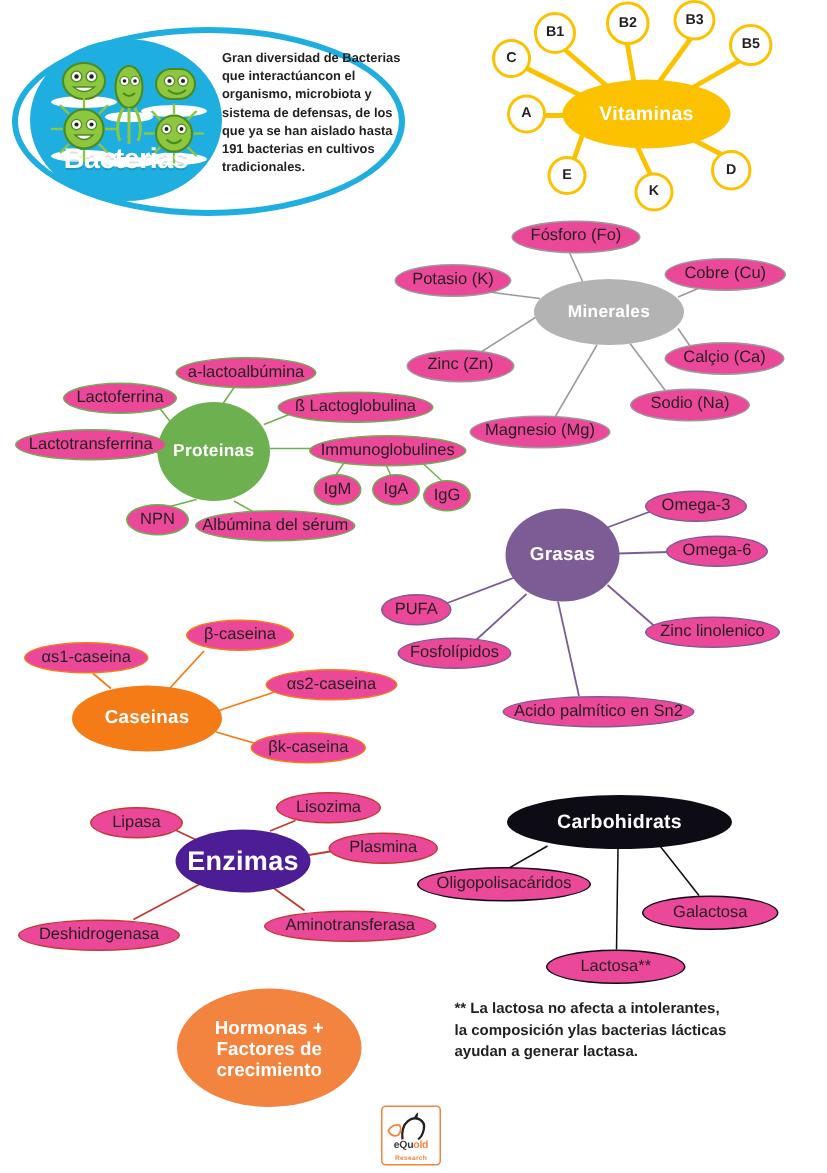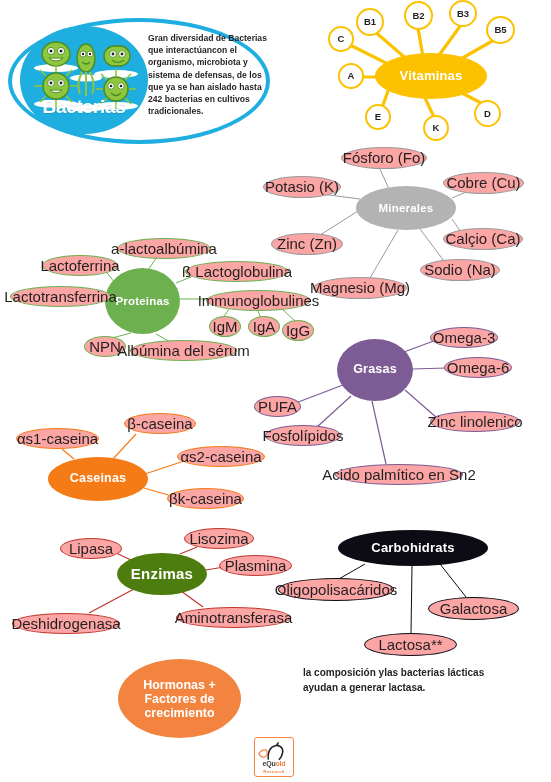--- a/index.html
+++ b/index.html
@@ -14,24 +14,24 @@
   .node{
     position:absolute;
     display:flex;align-items:center;justify-content:center;
     text-align:center;
     box-sizing:border-box;
     border-radius:50%;
     white-space:nowrap;
     line-height:1.05;
   }
   .leaf{
-    background:#fca5a5;
+    background:#ec4899;
     border:1.2px solid #9a9a9a;
     color:#231f20;
-    font-size:15px;
+    font-size:11px;
   }
   .hub{
     color:#ffffff;font-weight:bold;letter-spacing:.2px;
   }
 
   
   #bacterias-panel{position:absolute;left:8px;top:18px;width:262px;height:126px;}
   #bacterias-ring{
     position:absolute;inset:0;border-radius:50%;
     border:4px solid #1eaee0;box-sizing:border-box;
@@ -85,21 +85,21 @@
   
   #caseinas-hub{
     left:48px;top:457px;width:100px;height:44px;
     background:#f47b16;font-size:12.5px;
   }
   .cas{border-color:#f47b16;}
 
   
   #enzimas-hub{
     left:117px;top:553px;width:90px;height:42px;
-    background:#4d7c0f;font-size:15px;
+    background:#4c1d95;font-size:18px;
   }
   .enz{border-color:#c0392f;}
 
   
   #carbos-hub{
     left:338px;top:530px;width:150px;height:36px;
     background:#0d0c14;font-size:13px;
   }
   .carb{border-color:#0d0c14;border-width:1.6px;}
   .carb.bold{font-weight:normal;text-align:center;}
@@ -283,21 +283,21 @@
         <circle cx="96" cy="63" r="12" fill="#8dc63f" stroke="#4b8a1e" stroke-width="1.4"></circle>
         <circle cx="91" cy="60" r="3.2" fill="#fff" stroke="#4b8a1e" stroke-width=".8"></circle>
         <circle cx="101" cy="60" r="3.2" fill="#fff" stroke="#4b8a1e" stroke-width=".8"></circle>
         <circle cx="91" cy="60" r="1.3" fill="#222"></circle>
           <circle cx="101" cy="60" r="1.3" fill="#222"></circle>
         <path d="M91 67 q5 5 10 0" fill="none" stroke="#4b8a1e" stroke-width="1.2"></path>
       </g>
     </svg>
 
     <div id="bacterias-label">Bacterias</div>
-    <div id="bacterias-text">Gran diversidad de Bacterias que interactúancon el organismo, microbiota y sistema de defensas, de los que ya se han aislado hasta 242 bacterias en cultivos  tradicionales.</div>
+    <div id="bacterias-text">Gran diversidad de Bacterias que interactúancon el organismo, microbiota y sistema de defensas, de los que ya se han aislado hasta 191 bacterias en cultivos  tradicionales.</div>
   </div>
 
   <div class="node hub" id="vitaminas-hub">Vitaminas</div>
   <div class="node hub" id="proteinas-hub">Proteinas</div>
   <div class="node hub" id="minerales-hub">Minerales</div>
   <div class="node hub" id="grasas-hub">Grasas</div>
   <div class="node hub" id="caseinas-hub">Caseinas</div>
   <div class="node hub" id="enzimas-hub">Enzimas</div>
   <div class="node hub" id="carbos-hub">Carbohidrats</div>
 
@@ -360,20 +360,21 @@
       <div class="node leaf carb bold" style="left: 364px; top: 633px; width: 93px; height: 23px;">Lactosa**</div>
     </div>
 
   <div class="node" id="hormonas">
     <span>Hormonas +</span>
     <span>Factores  de</span>
     <span>crecimiento</span>
   </div>
 
   <div id="footnote">
+    <div>** La lactosa no afecta a intolerantes,</div>
     <div>la composición ylas bacterias lácticas</div>
     <div>ayudan a generar lactasa.</div>
   </div>
 
   <div id="logo">
     <svg id="logo-top" viewBox="0 0 40 22">
       <path d="M14 20 q-1 -9 4 -13 q4 -3 8 -1 q4 2 3 7 q-1 5 -4 7" fill="none" stroke="#231f20" stroke-width="1.6"></path>
       <path d="M22 5 q1 -3 3 -4 q0 3 -1 5" fill="#231f20"></path>
       <path d="M4 14 q3 -5 8 -4 q2 4 -1 7 q-4 2 -7 -3z" fill="none" stroke="#f2843f" stroke-width="1.2"></path>
     </svg>

